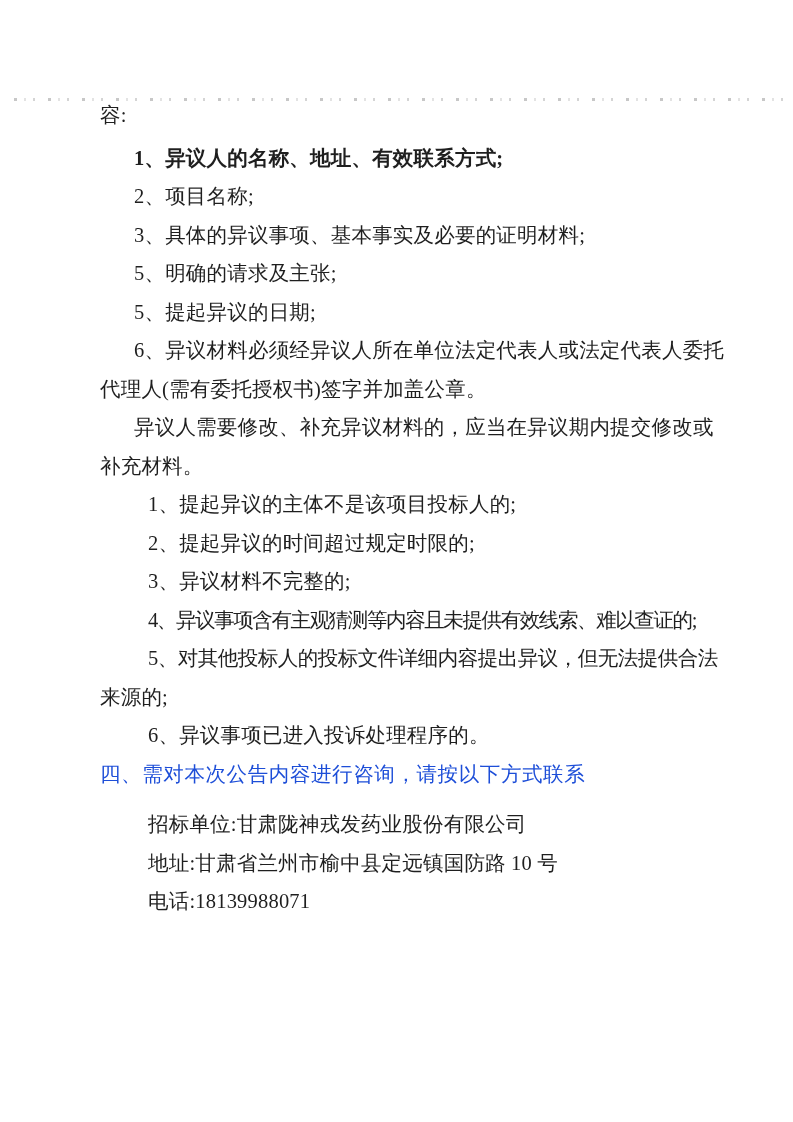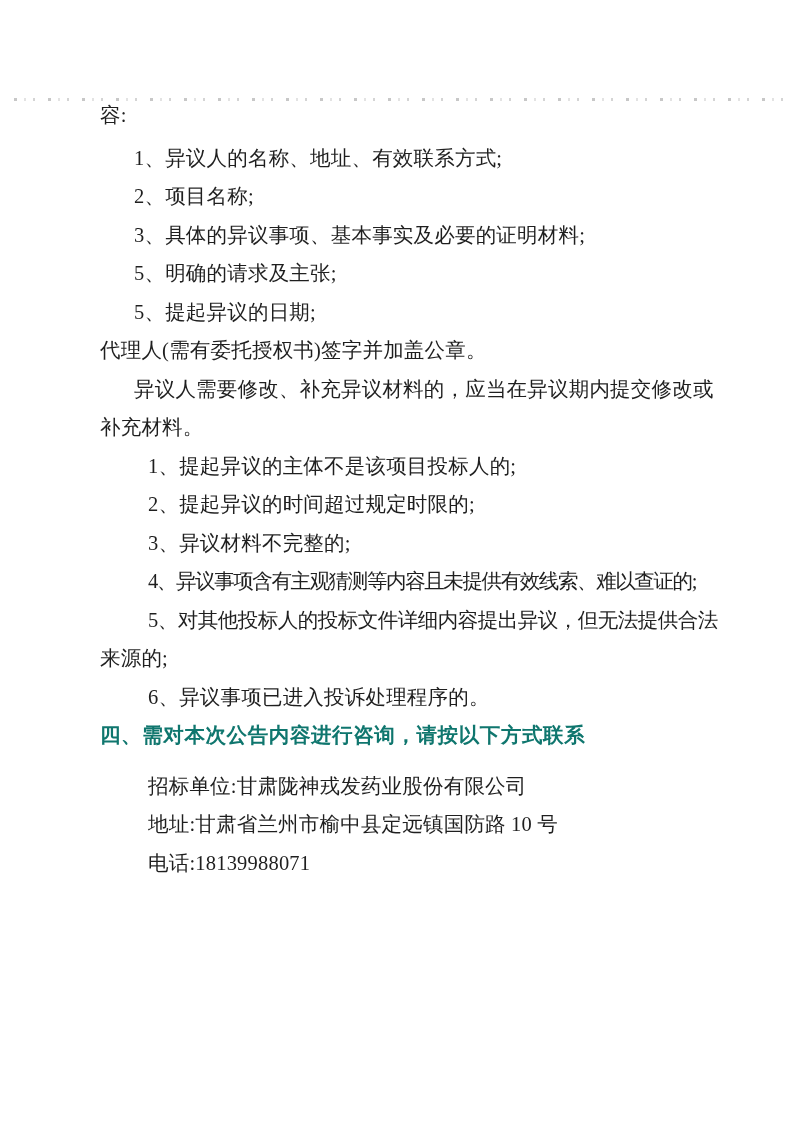--- a/index.html
+++ b/index.html
@@ -45,41 +45,42 @@
     font-size: 20.5px;
     letter-spacing: 0.2px;
     color: #1f1f1f;
   }
   .ind1 { padding-left: 34px; }   
   .ind2 { padding-left: 48px; }   
   .flush { padding-left: 0; }
   .tight { letter-spacing: -1.4px; }
   .tight-sm { letter-spacing: -0.5px; }
   .bold {
-    font-weight: 700;
-    color: #0f766e;
+    font-weight: 400;
+    color: #1d4ed8;
     letter-spacing: 0.6px;
   }
-  .gap-sm { margin-top: 4px; }
+  .gap-sm { margin-top: 4px; font-weight: bold; }
   .gap-md { margin-top: 12px; }
 </style>
 </head>
 <body>
 
 <div class="scan-artifact"></div>
 
 <div class="doc">
 
   <div class="line flush">容:</div>
 
   <div class="line ind1 gap-sm">1、异议人的名称、地址、有效联系方式;</div>
   <div class="line ind1">2、项目名称;</div>
   <div class="line ind1">3、具体的异议事项、基本事实及必要的证明材料;</div>
   <div class="line ind1">5、明确的请求及主张;</div>
   <div class="line ind1">5、提起异议的日期;</div>
+  <div class="line ind1">6、异议材料必须经异议人所在单位法定代表人或法定代表人委托</div>
   <div class="line flush">代理人(需有委托授权书)签字并加盖公章。</div>
 
   <div class="line ind1">异议人需要修改、补充异议材料的，应当在异议期内提交修改或</div>
   <div class="line flush">补充材料。</div>
 
   <div class="line ind2">1、提起异议的主体不是该项目投标人的;</div>
   <div class="line ind2">2、提起异议的时间超过规定时限的;</div>
   <div class="line ind2">3、异议材料不完整的;</div>
   <div class="line ind2 tight">4、异议事项含有主观猜测等内容且未提供有效线索、难以查证的;</div>
   <div class="line ind2 tight-sm">5、对其他投标人的投标文件详细内容提出异议，但无法提供合法</div>

